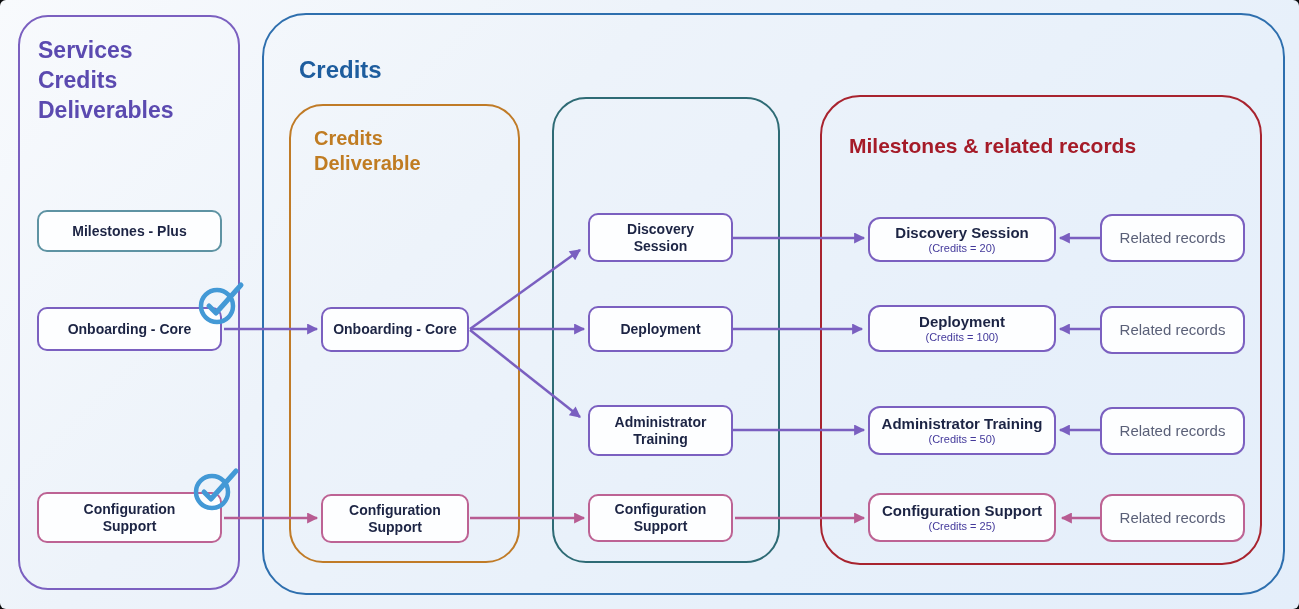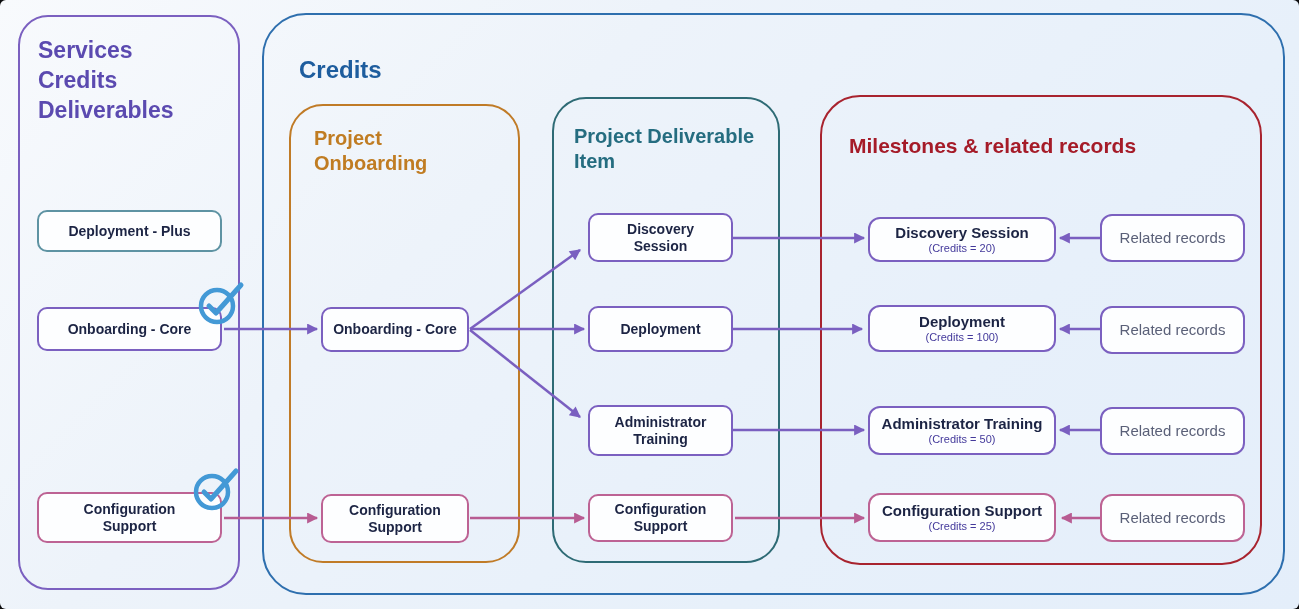--- a/index.html
+++ b/index.html
@@ -112,25 +112,24 @@
       <line x1="470" y1="518" x2="584" y2="518" marker-end="url(#mk)"></line>
       <line x1="735" y1="518" x2="864" y2="518" marker-end="url(#mk)"></line>
       <line x1="1100" y1="518" x2="1062" y2="518" marker-end="url(#mk)"></line>
     </g>
   </svg>
 
   <div class="title lp-title">Services
 Credits
 Deliverables</div>
   <div class="title proj-title">Credits</div>
-  <div class="title pd-title">Project Onboarding</div>
-  <div class="title pdi-title">Project Deliverable Item</div>
+  <div class="title pd-title">Credits Deliverable</div>
   <div class="title ms-title">Milestones &amp; related records</div>
 
-  <div class="node n-lp n-lp1 bd-steel">Deployment - Plus</div>
+  <div class="node n-lp n-lp1 bd-steel">Milestones - Plus</div>
   <div class="node n-lp n-lp2">Onboarding - Core</div>
   <div class="node n-lp n-lp4 bd-pink">Configuration Support</div>
 
   <svg class="check check-1" viewBox="0 0 50 48">
     <circle cx="20" cy="26" r="16" fill="none" stroke="#4399d6" stroke-width="4.5"></circle>
     <path d="M12,26 L19,33 L44,5" fill="none" stroke="#4399d6" stroke-width="5" stroke-linecap="round" stroke-linejoin="round"></path>
   </svg>
   <svg class="check check-2" viewBox="0 0 50 48">
     <circle cx="20" cy="26" r="16" fill="none" stroke="#4399d6" stroke-width="4.5"></circle>
     <path d="M12,26 L19,33 L44,5" fill="none" stroke="#4399d6" stroke-width="5" stroke-linecap="round" stroke-linejoin="round"></path>

